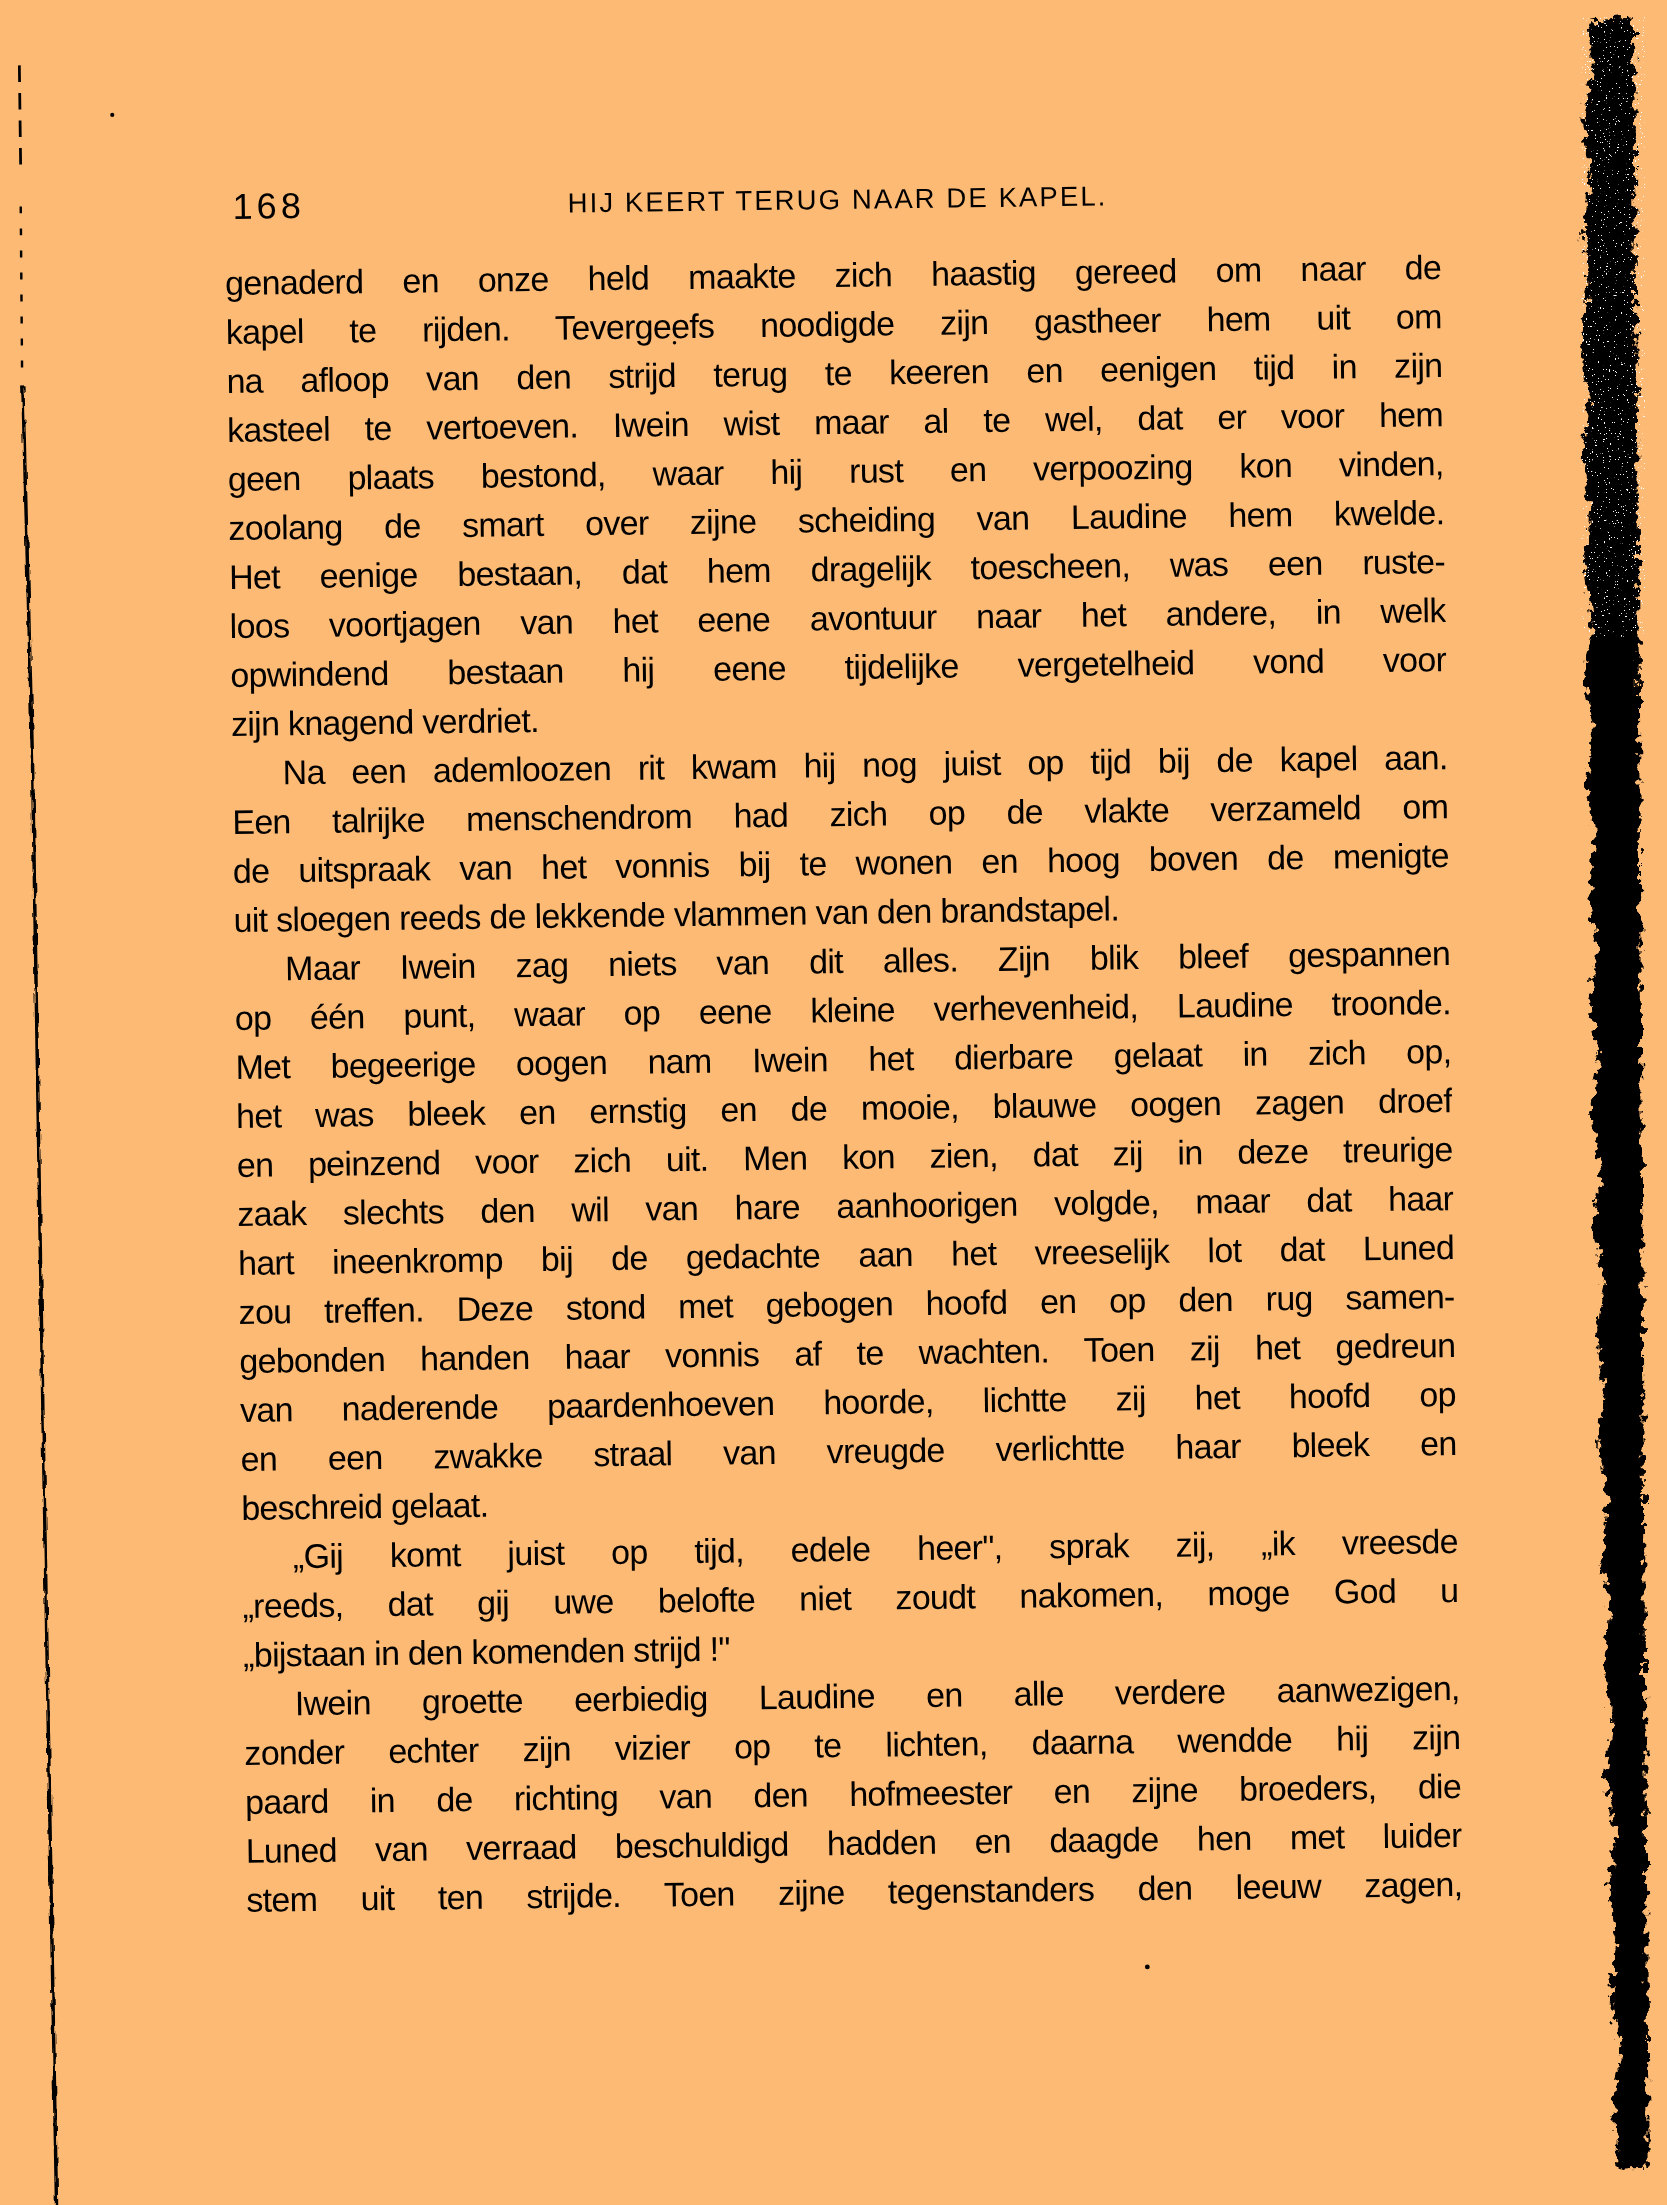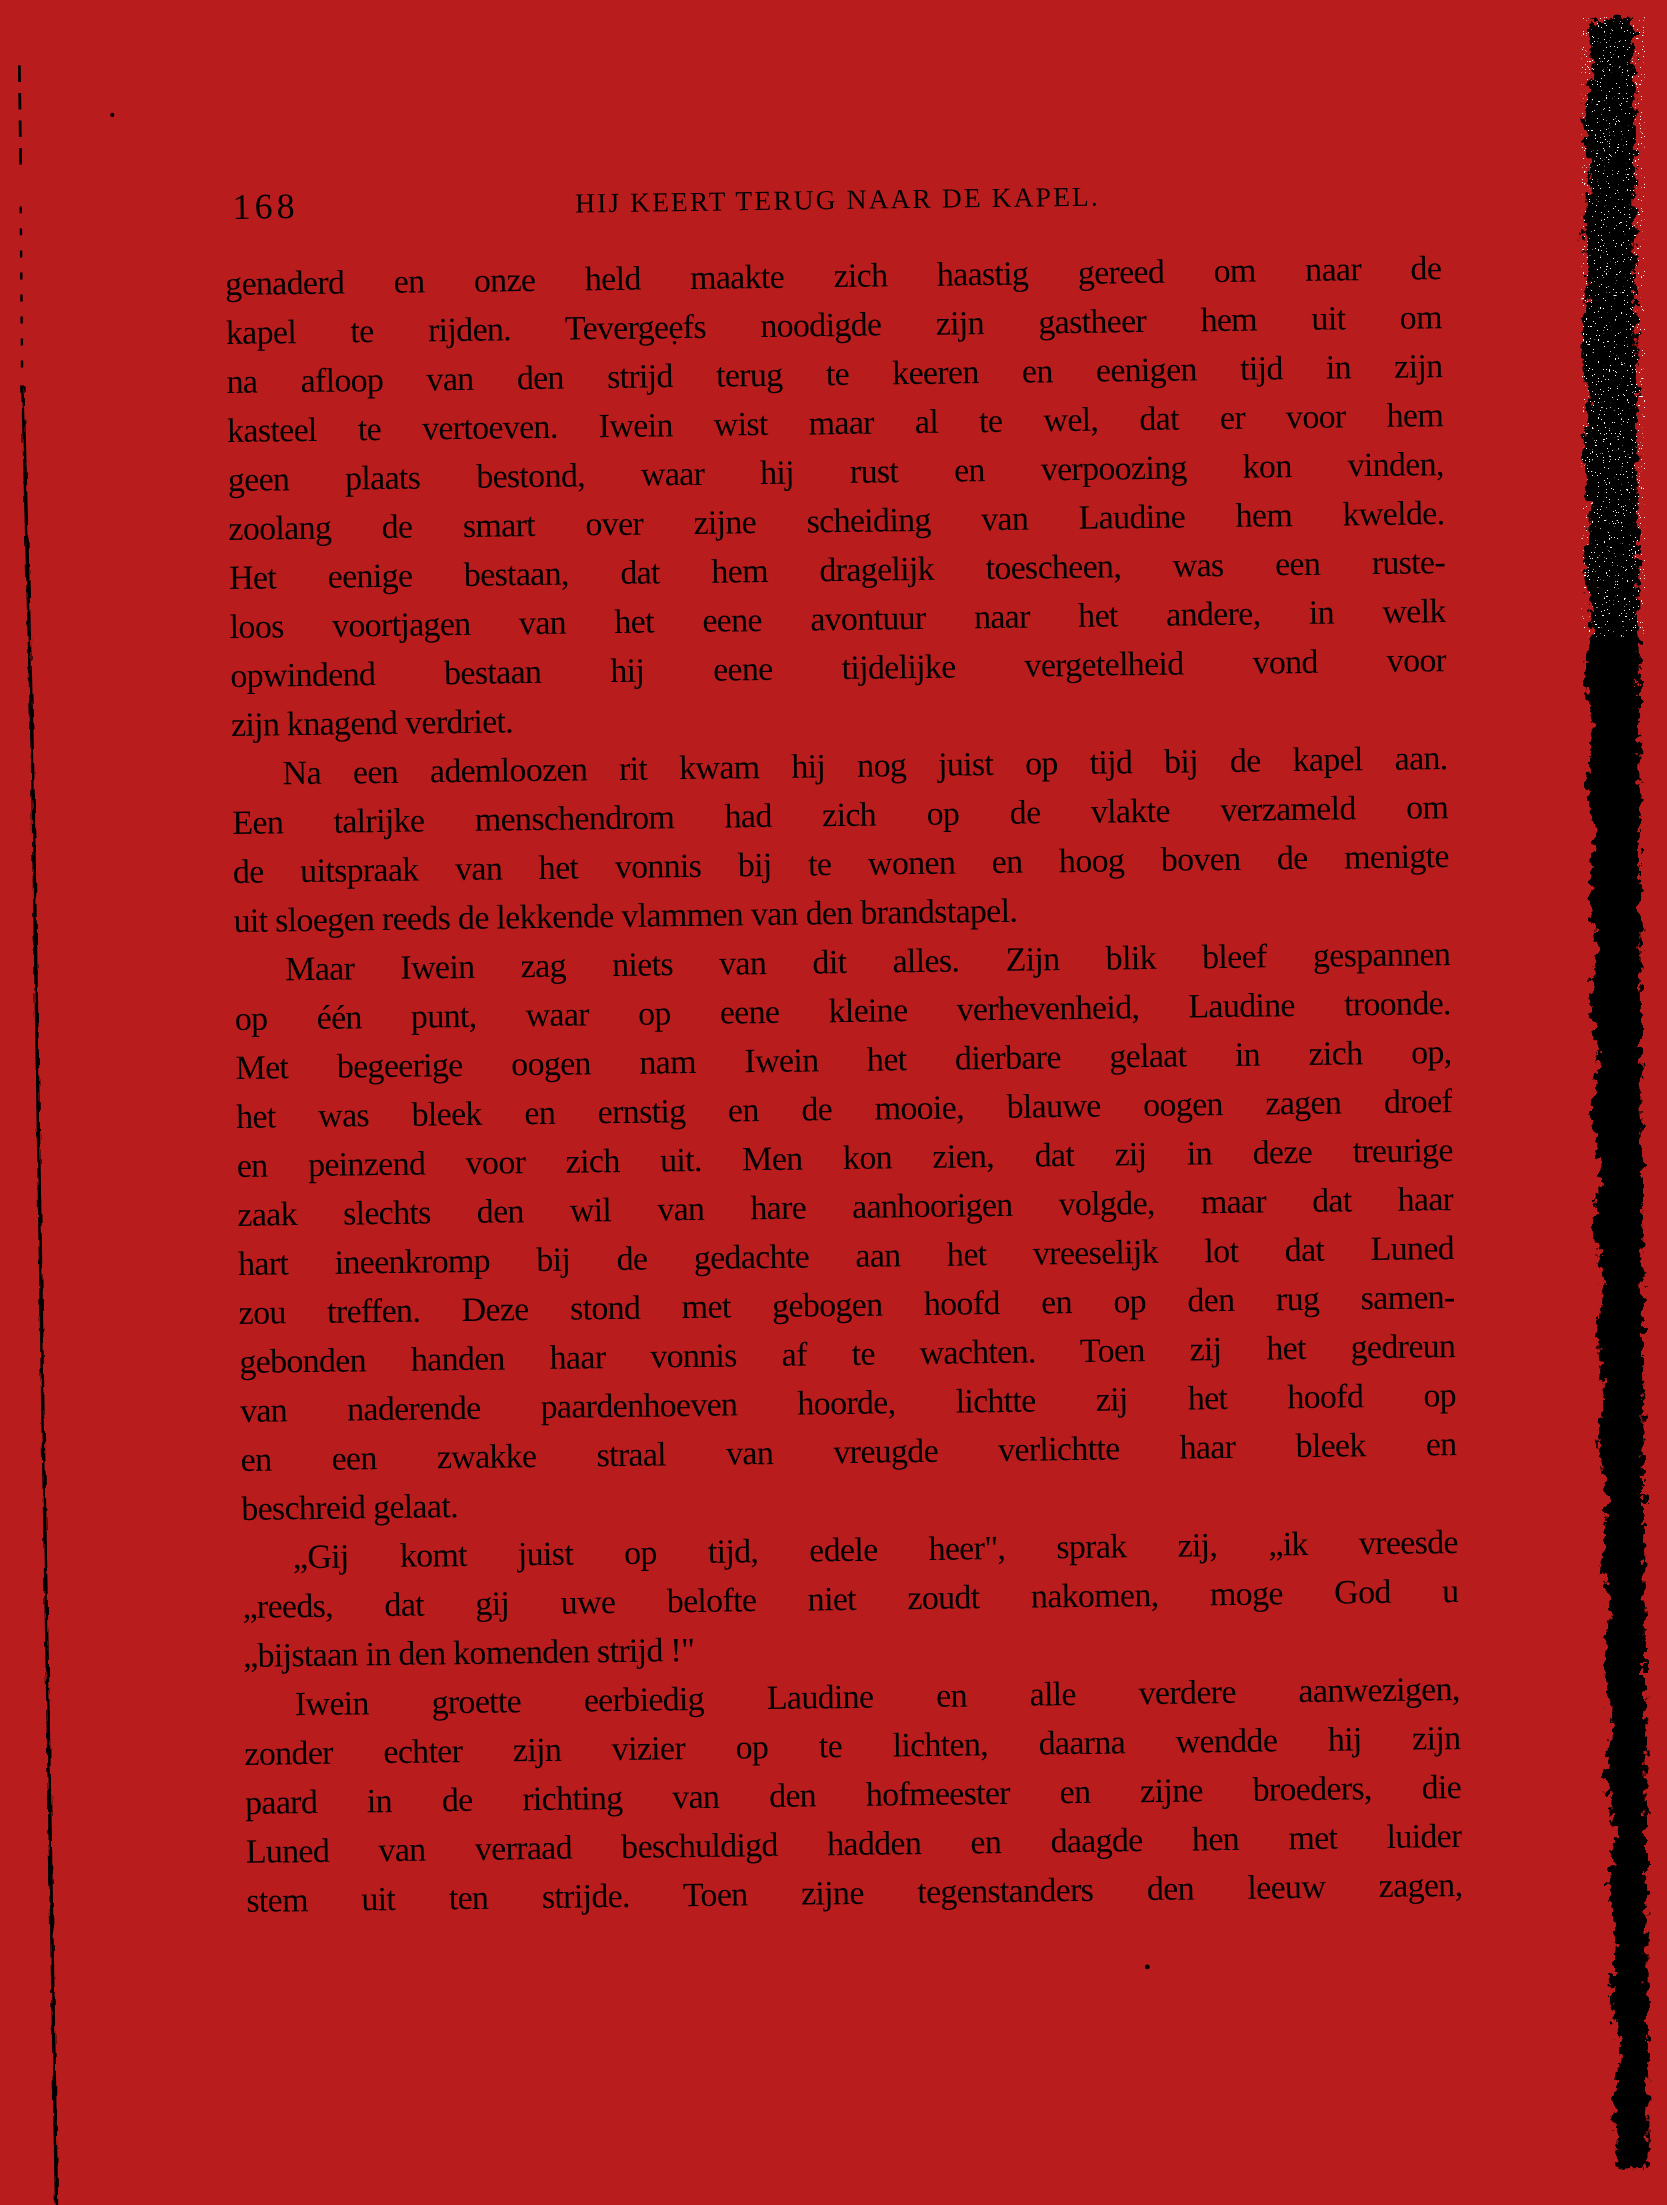--- a/index.html
+++ b/index.html
@@ -1,18 +1,18 @@
 <!DOCTYPE html>
 <html style="font-size:11px"><head>
 <meta charset="utf-8">
 <style>
   html,body{margin:0;padding:0;}
   body{width:1667px;height:2205px;background:#ffffff;overflow:hidden;}
-  .page{position:relative;width:1667px;height:2205px;background:#b91c1c;overflow:hidden;
-        font-family:Liberation Serif, serif;color:#000;}
+  .page{position:relative;width:1667px;height:2205px;background:#fdba74;overflow:hidden;
+        font-family:Liberation Sans, sans-serif;color:#000;}
   .artifacts{position:absolute;left:0;top:0;width:1667px;height:2205px;pointer-events:none;}
   .content{position:absolute;left:233px;top:178px;width:1216px;
            transform:rotate(-0.75deg);transform-origin:50% 40%;}
   .header-row{position:relative;height:39px;}
   .pagenum{position:absolute;left:8.3px;top:0;font-size:36px;letter-spacing:4.1px;}
   .running-title{position:absolute;left:50%;top:6.2px;transform:translateX(-49%);
                  font-size:27.5px;letter-spacing:2.1px;white-space:nowrap;}
   .bodytext{margin-top:34px;}
   .line{height:49px;line-height:49px;font-size:34px;letter-spacing:-0.7px;
         overflow:hidden;text-align:justify;text-align-last:justify;}

